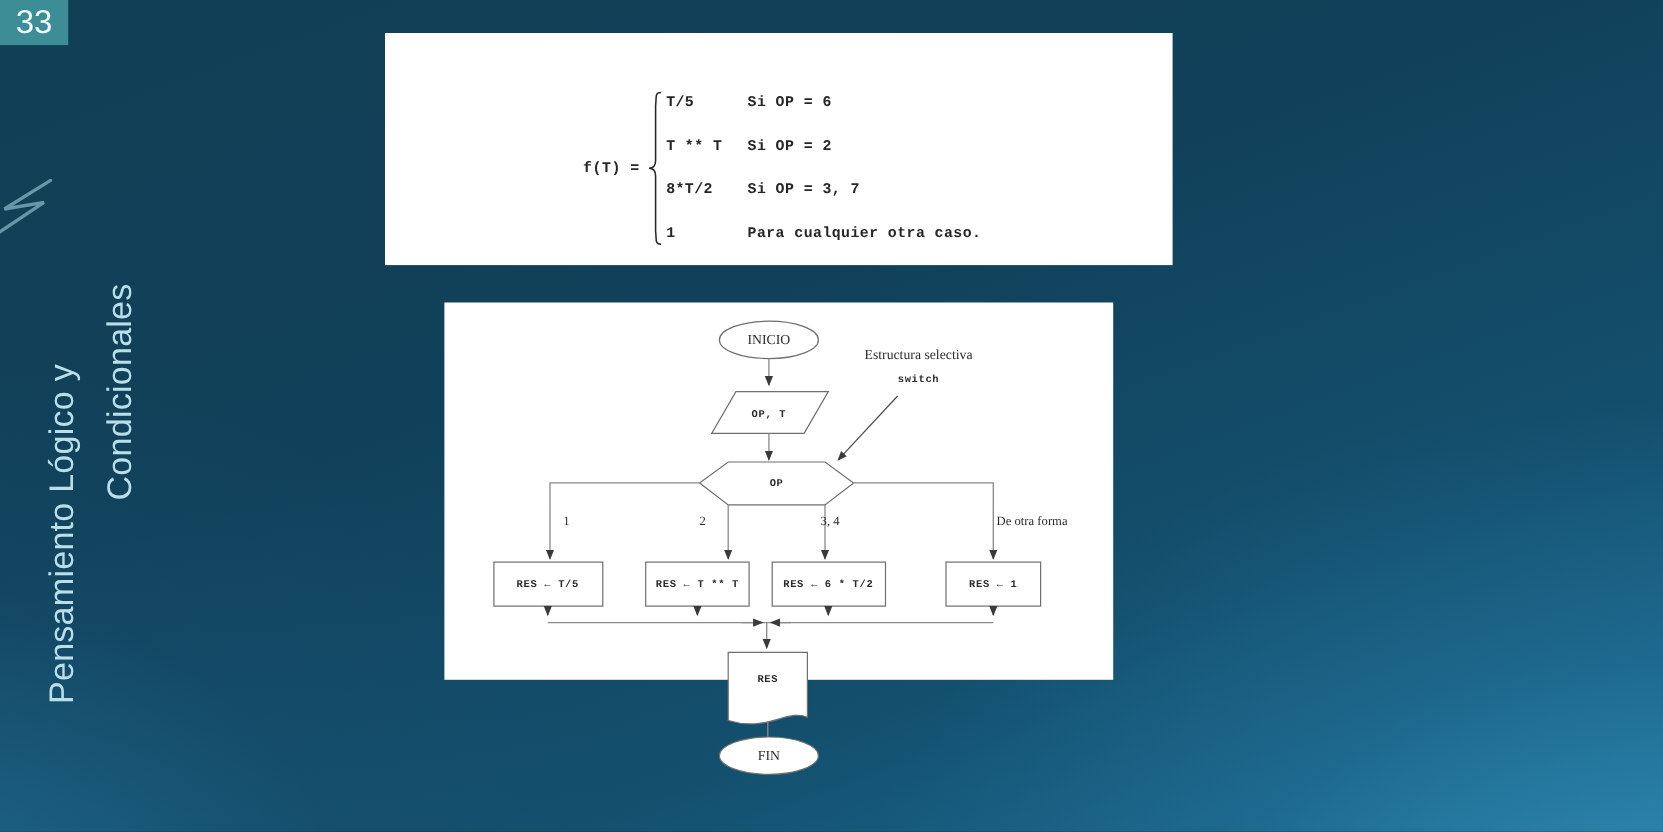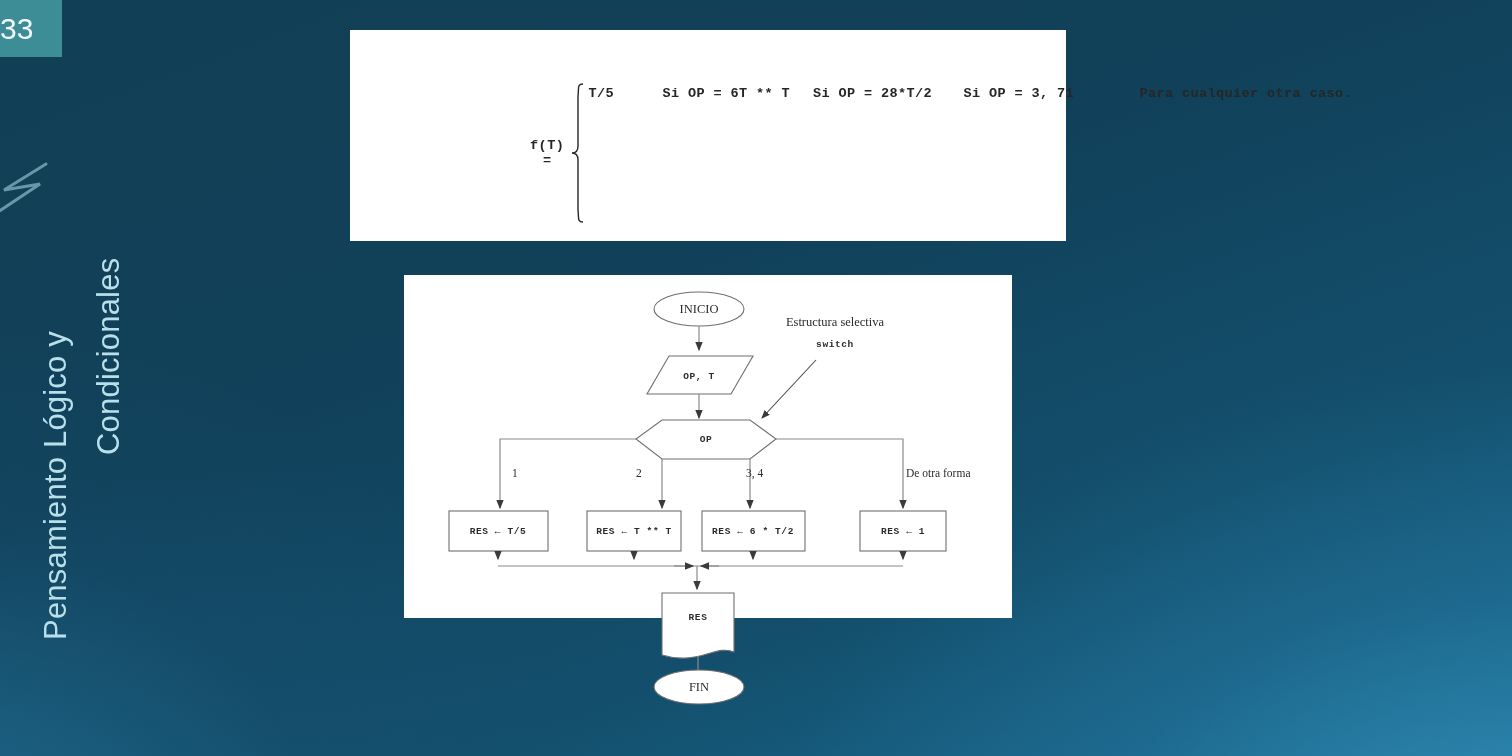--- a/index.html
+++ b/index.html
@@ -34,25 +34,25 @@
     height: 70px;
     pointer-events: none;
   }
 
   
   .page-badge {
     position: absolute;
     left: 0;
     top: 0;
     width: 62px;
-    height: 57px;
+    height: 41px;
     background: #3d8d97;
     display: flex;
     align-items: center;
-    justify-content: flex-start;
+    justify-content: center;
   }
   .page-badge span {
     color: #f2fbfd;
     font-size: 30px;
     font-family: "Liberation Sans", sans-serif;
     font-weight: 300;
     letter-spacing: 0px;
     line-height: 1;
   }
 
@@ -118,21 +118,22 @@
   }
   .fn-brace {
     position: relative;
     width: 16px;
     height: 142px;
     margin-right: 2px;
   }
   .fn-brace svg { display: block; }
   .fn-cases {
     display: flex;
-    flex-direction: row;
+    flex-direction: column;
+    justify-content: space-between;
     height: 142px;
     padding: 4px 0;
     box-sizing: border-box;
   }
   .fn-case {
     display: flex;
     white-space: pre;
     letter-spacing: 0.4px;
   }
   .fn-case .expr {

